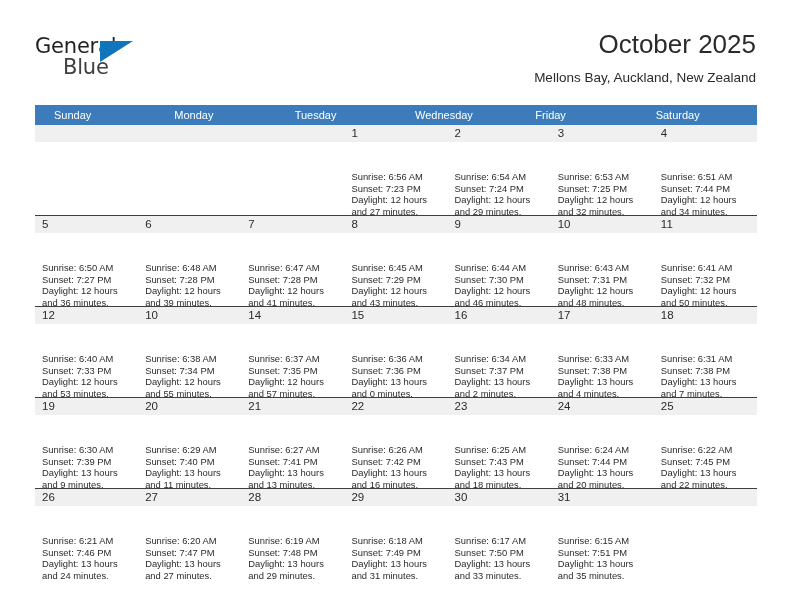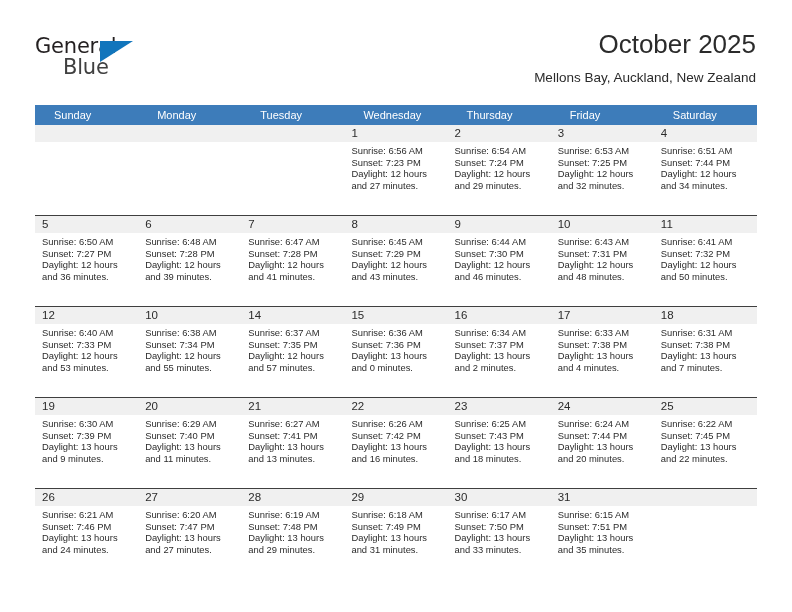--- a/index.html
+++ b/index.html
@@ -139,20 +139,21 @@
     color: #2b2b2b;
     white-space: nowrap;
     overflow: hidden;
   }
 
   .day-info {
     padding: 3px 6px 0 7px;
     font-size: 9.4px;
     line-height: 11.6px;
     color: #2b2b2b;
+    margin-top: 26px;
   }
   .day-info div {
     white-space: nowrap;
     overflow: hidden;
   }
 </style>
 </head>
 <body>
 
 <div class="page">
@@ -172,21 +173,20 @@
 
   </div>
 
   <div class="calendar">
 
     <div class="dow-row">
       <div class="dow-cell">Sunday</div>
       <div class="dow-cell">Monday</div>
       <div class="dow-cell">Tuesday</div>
       <div class="dow-cell">Wednesday</div>
-      <div class="dow-cell">Thursday</div>
       <div class="dow-cell">Friday</div>
       <div class="dow-cell">Saturday</div>
     </div>
 
     <div id="weeks-container">
         <div class="week-row first">
           <div class="day-cell empty">
             <div class="day-num-band"></div>
           </div>
           <div class="day-cell empty">

